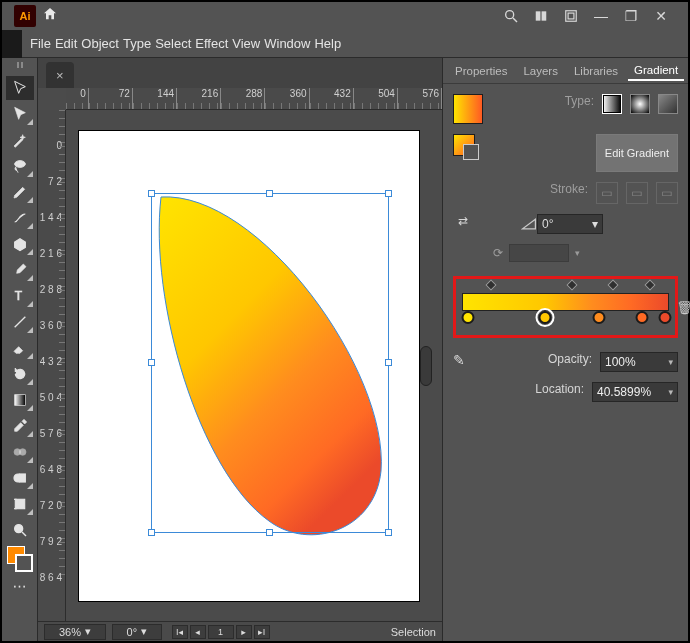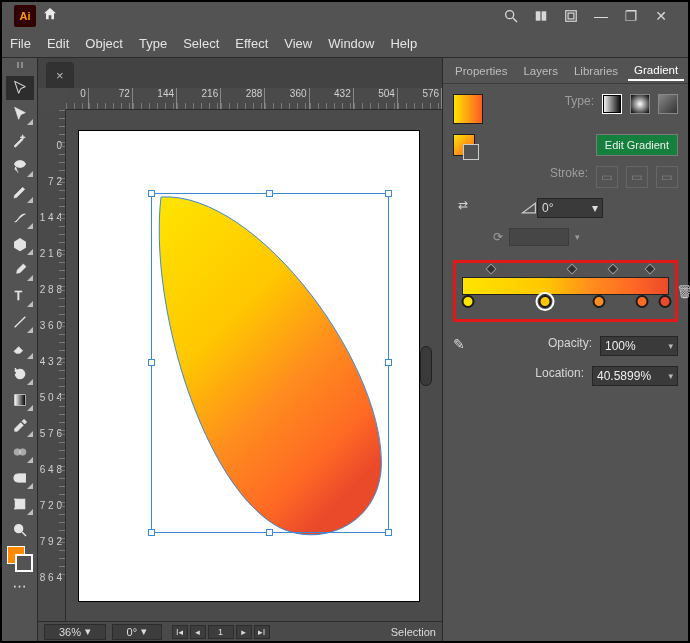--- a/index.html
+++ b/index.html
@@ -5,21 +5,21 @@
   * { box-sizing: border-box; margin: 0; padding: 0; font-family: "Segoe UI", Arial, sans-serif; }
   body { background: #111; width: 690px; height: 643px; overflow: hidden; color: #ccc; }
   .app { width: 690px; height: 643px; background: #1a1a1a; display: flex; flex-direction: column; border: 2px solid #000; }
   
   .winbar { height: 28px; background: #535353; display: flex; align-items: center; padding: 0 12px; }
   .winbar .ai { width: 22px; height: 22px; background: #310000; color: #ff9a00; font-weight: 700; font-size: 11px; display:flex; align-items:center; justify-content:center; border-radius:2px; margin-right:6px; }
   .winbar .home { color:#eaeaea; font-size:18px; margin-right:6px; }
   .winbar .spacer { flex:1; }
   .winbar .icon { width: 22px; height: 22px; color:#d8d8d8; font-size:14px; display:flex; align-items:center; justify-content:center; margin:0 4px; }
   
-  .menubar { height: 28px; background: #535353; display:flex; align-items:center; padding: 0 8px; gap: 16px; font-size: 13px; color:#e4e4e4; border-bottom:1px solid #2b2b2b; }
+  .menubar { height: 28px; background: #535353; display:flex; align-items:center; padding: 0 8px; gap: 4px; font-size: 13px; color:#e4e4e4; border-bottom:1px solid #2b2b2b;margin-left:20px; }
   .menubar span { cursor: default; }
   
   .main { flex:1; display:flex; background:#323232; min-height:0; }
   
   .tools { width: 36px; background:#535353; display:flex; flex-direction:column; align-items:center; padding:4px 0; gap:2px; border-right:1px solid #2a2a2a; }
   .handle { width:30px; height:8px; display:flex; justify-content:center; gap:2px; margin-bottom:4px; }
   .handle div{ width:2px; height:6px; background:#8a8a8a; }
   .tool { width:28px; height:24px; display:flex; align-items:center; justify-content:center; color:#e4e4e4; font-size:14px; position:relative; }
   .tool.selected { background:#2d2d2d; }
   .tool svg { width:16px; height:16px; fill:#e4e4e4; stroke:#e4e4e4; }
@@ -59,21 +59,21 @@
   .panelbody { padding:10px 10px; display:flex; flex-direction:column; gap:10px; }
   .row{ display:flex; align-items:flex-start; gap:8px; }
   .swatch-lg { width:30px; height:30px; background:linear-gradient(to right,#ffe400,#ff5a23); border:1px solid #1e1e1e; }
   .swatch-sm { width:22px; height:22px; background:linear-gradient(to bottom right,#ffe400,#ff5a23); border:1px solid #1e1e1e; position:relative; }
   .swatch-sm::after{content:"";position:absolute;right:-5px;bottom:-5px;width:14px;height:14px;background:#535353;border:1px solid #ccc;}
   .typebox { width:20px; height:20px; border:1px solid #888; display:flex; align-items:center; justify-content:center; font-size:12px; background:#2f2f2f;}
   .typebox.sel{ border:1px solid #fff; box-shadow:0 0 0 1px #000 inset;}
   .typebox.lin{background:linear-gradient(to right,#fff,#000);}
   .typebox.rad{background:radial-gradient(circle at 50% 50%, #fff, #000);}
   .typebox.ff{background:linear-gradient(135deg,#888,#333);}
-  .btn-edit{ height:22px; padding:0 8px; background:#15803d; border:1px solid #7a7a7a; color:#eee; font-size:11px;}
+  .btn-edit{ height:38px; padding:0 8px; background:#737373; border:1px solid #7a7a7a; color:#eee; font-size:11px;}
   .label-dim{ color:#9e9e9e; }
   .icnbox{ width:22px; height:22px; border:1px solid #666; display:flex;align-items:center;justify-content:center;color:#888;}
   .anglebox{ display:flex; align-items:center; margin-left:40px;}
   .angletri{ width:16px;height:16px; }
   .anglesel{ width:66px; height:20px; background:#3a3a3a; border:1px solid #262626; color:#ddd; display:flex; align-items:center; justify-content:space-between; padding:0 4px;}
   .ratio{ margin-left:40px; display:flex; align-items:center; gap:6px; opacity:.55;}
   .ratio .box{ width:60px; height:18px; background:#3c3c3c; border:1px solid #2b2b2b;}
   
   .gslider-wrap{ border:3px solid #e31818; padding:6px 6px 10px 6px; margin:4px 0; position:relative;}
   .gslider-wrap .trash{ position:absolute; right:-18px; top:50%; transform:translateY(-50%); color:#ccc; font-size:13px;}

